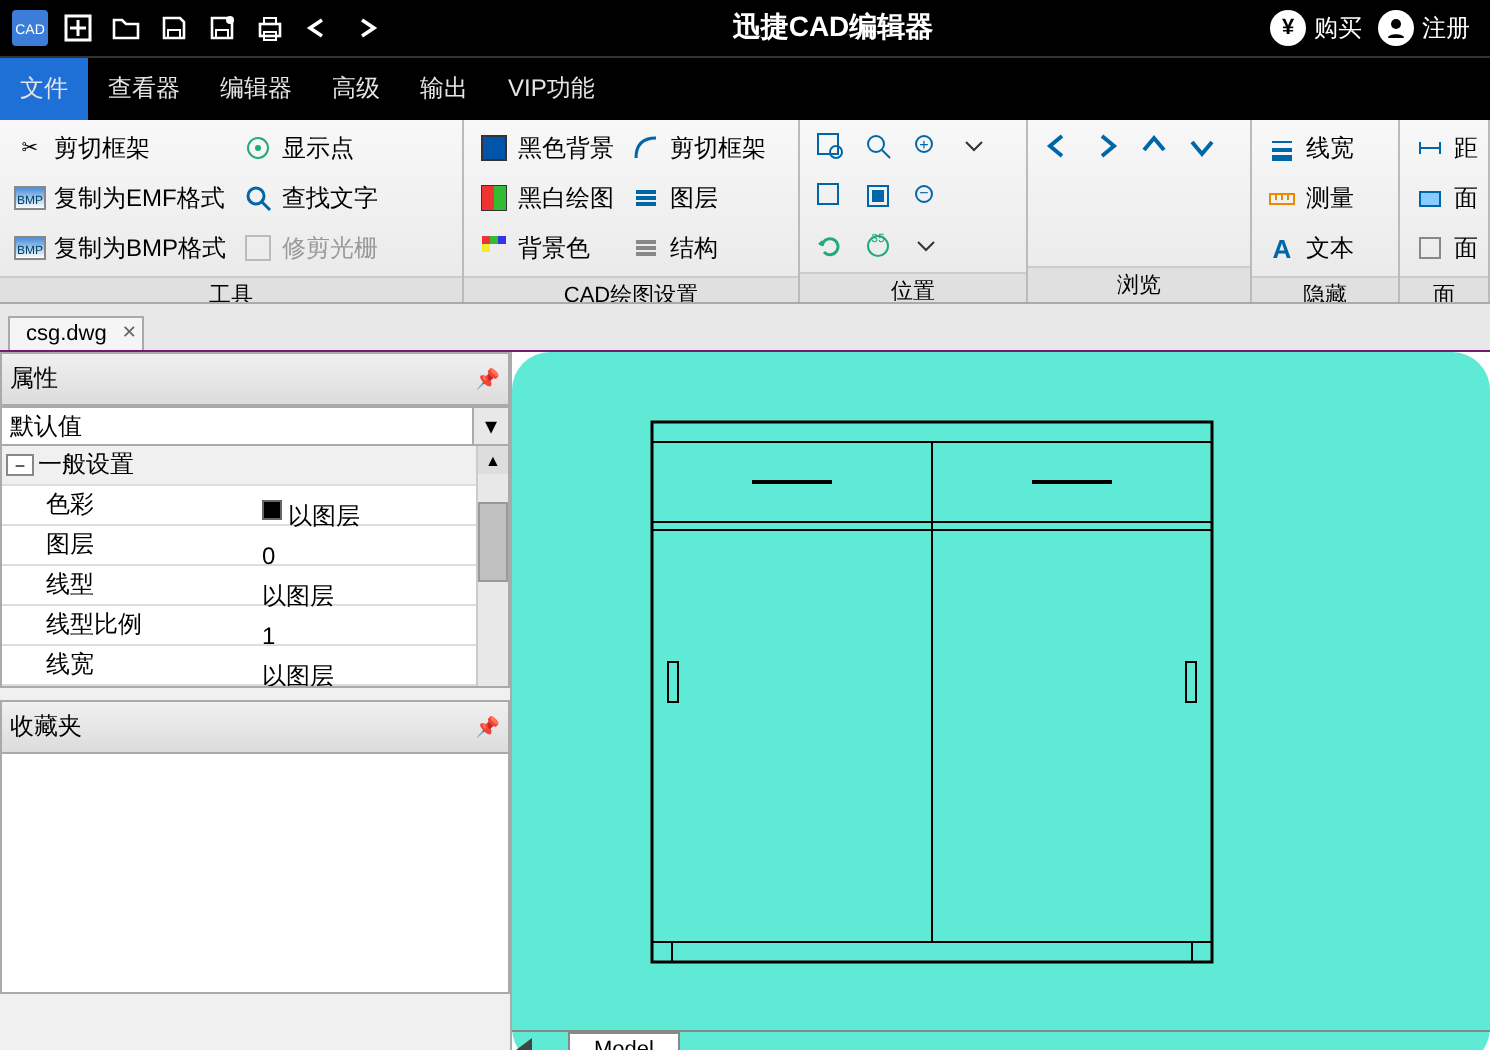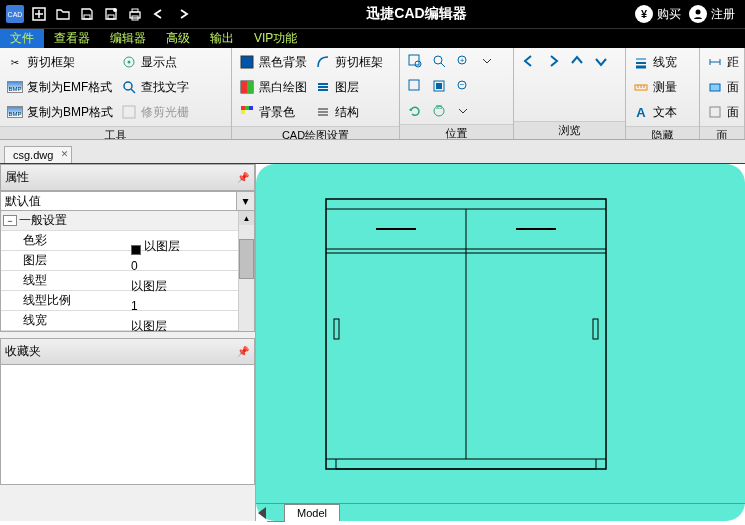--- a/index.html
+++ b/index.html
@@ -6,21 +6,21 @@
 body { width: 745px; height: 525px; overflow: hidden; background: #fff; font-size: 12px; }
 
 .titlebar { height: 28px; background: #000; display: flex; align-items: center; color: #fff; }
 .titlebar-icons { display: flex; gap: 2px; padding: 0 4px; }
 .titlebar-icons .tb-btn { width: 22px; height: 22px; display: flex; align-items: center; justify-content: center; cursor: pointer; }
 .title-text { flex: 1; text-align: center; font-size: 14px; font-weight: bold; }
 .titlebar-right { display: flex; align-items: center; gap: 8px; padding-right: 10px; }
 .titlebar-right .rbtn { display: flex; align-items: center; gap: 4px; cursor: pointer; }
 .circle-icon { width: 18px; height: 18px; border-radius: 50%; background: #fff; color: #000; display: flex; align-items: center; justify-content: center; font-size: 11px; font-weight: bold; }
 
-.menubar { height: 20px; background: #000; display: flex; align-items: stretch; color: #bef264; border-top: 1px solid #333; }
+.menubar { height: 32px; background: #000; display: flex; align-items: stretch; color: #e5e5e5; border-top: 1px solid #333; }
 .menu-item { padding: 0 10px; display: flex; align-items: center; cursor: pointer; font-size: 12px; }
 .menu-item.active { background: #1e6fd6; }
 
 .ribbon { height: 92px; background: linear-gradient(#f8f8f8, #e8e8e8); border-bottom: 1px solid #aaa; display: flex; overflow: hidden; }
 .ribbon-group { border-right: 1px solid #bbb; display: flex; flex-direction: column; }
 .ribbon-body { flex: 1; display: flex; padding: 2px 4px; gap: 2px; }
 .ribbon-col { display: flex; flex-direction: column; gap: 1px; }
 .ribbon-btn { display: flex; align-items: center; gap: 4px; padding: 1px 3px; cursor: pointer; white-space: nowrap; height: 24px; }
 .ribbon-btn .ico { width: 16px; height: 16px; display: inline-flex; align-items: center; justify-content: center; font-size: 10px; }
 .ribbon-icon-row { display: flex; gap: 2px; }
@@ -38,21 +38,21 @@
 .panel-header .pin { font-size: 10px; cursor: pointer; }
 .dropdown { display: flex; border: 1px solid #aaa; background: #fff; }
 .dropdown input { flex: 1; border: none; padding: 2px 4px; font-size: 12px; outline: none; }
 .dropdown .arrow { width: 18px; display: flex; align-items: center; justify-content: center; background: #e8e8e8; border-left: 1px solid #aaa; cursor: pointer; }
 
 .prop-grid { flex: 0 0 auto; display: flex; flex-direction: column; border: 1px solid #aaa; border-top: none; background: #fff; max-height: 130px; overflow: hidden; position: relative; }
 .prop-row { display: flex; border-bottom: 1px solid #ddd; height: 20px; align-items: center; }
 .prop-row.section { background: #f0f0f0; }
 .prop-row .tree-toggle { width: 14px; text-align: center; font-size: 9px; border: 1px solid #888; margin: 0 2px; line-height: 10px; height: 11px; cursor: pointer; background: #fff; }
 .prop-row .key { width: 126px; padding-left: 22px; font-size: 12px; }
-.prop-row .val { flex: 1; padding-left: 4px; font-size: 12px; display: flex; align-items: flex-end; gap: 3px; margin-top: 11px; }
+.prop-row .val { flex: 1; padding-left: 4px; font-size: 12px; display: flex; align-items: flex-start; gap: 3px; margin-top: 11px; }
 .prop-row .colorbox { width: 10px; height: 10px; background: #000; border: 1px solid #666; }
 .prop-scroll { position: absolute; right: 0; top: 0; width: 16px; height: 100%; background: #e8e8e8; border-left: 1px solid #ccc; }
 .prop-scroll .thumb { background: #c0c0c0; border: 1px solid #999; height: 40px; margin-top: 14px; }
 .prop-scroll .arr { height: 14px; display: flex; align-items: center; justify-content: center; font-size: 8px; background: #ddd; }
 
 .fav-panel { margin-top: 6px; }
 .fav-head-row { display: flex; border: 1px solid #aaa; border-top: none; background: #f0f0f0; }
 .fav-head-row div { padding: 2px 6px; font-size: 12px; }
 .fav-body { flex: 1; background: #fff; border: 1px solid #aaa; border-top: none; height: 120px; }
 

